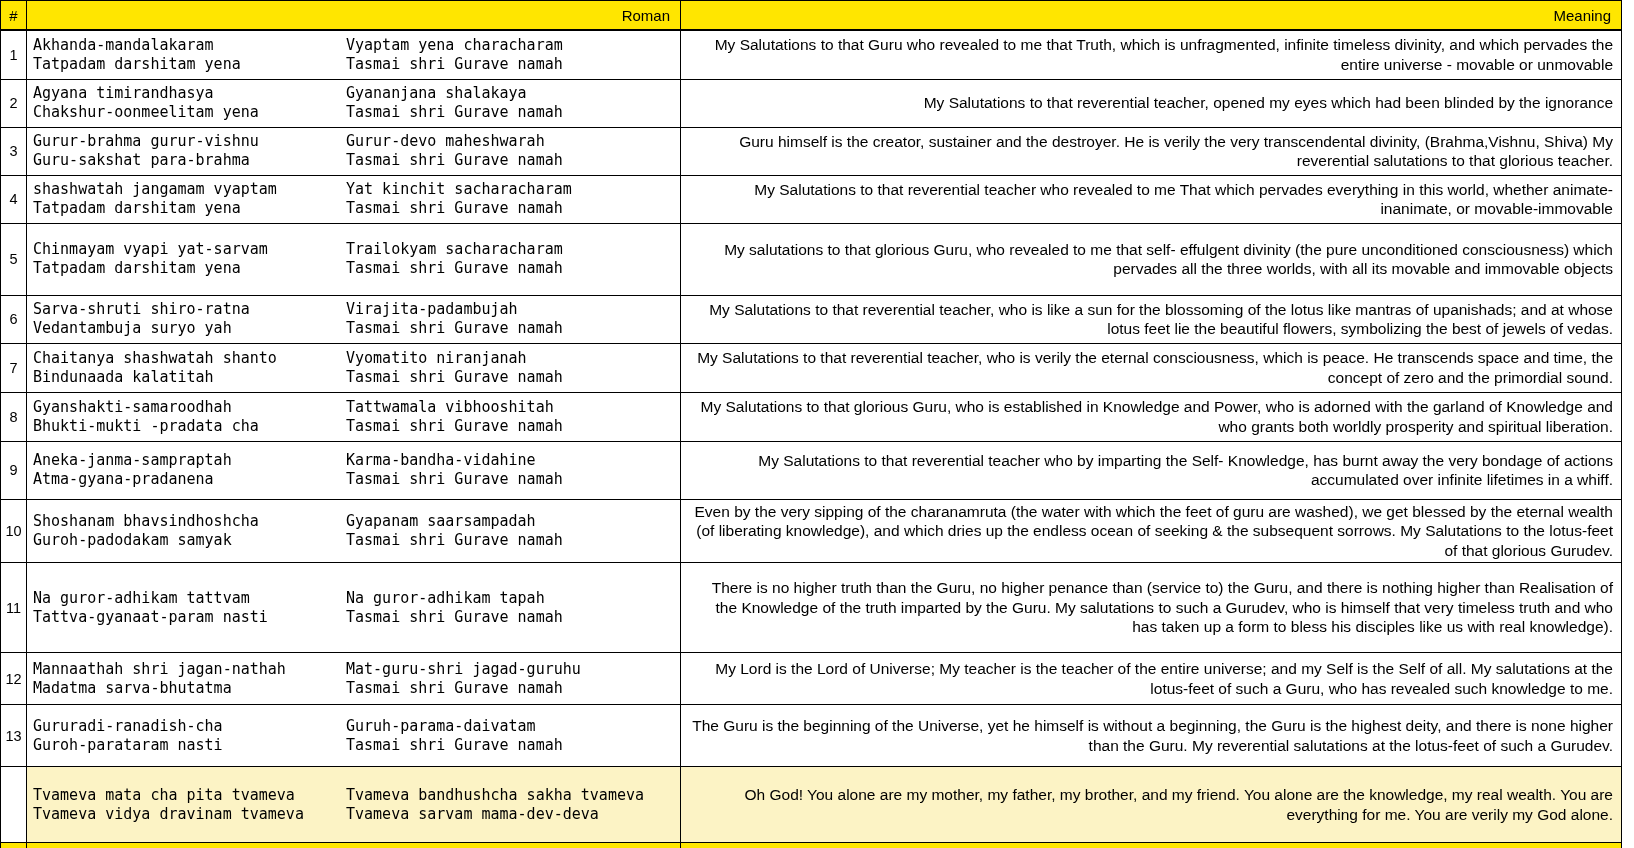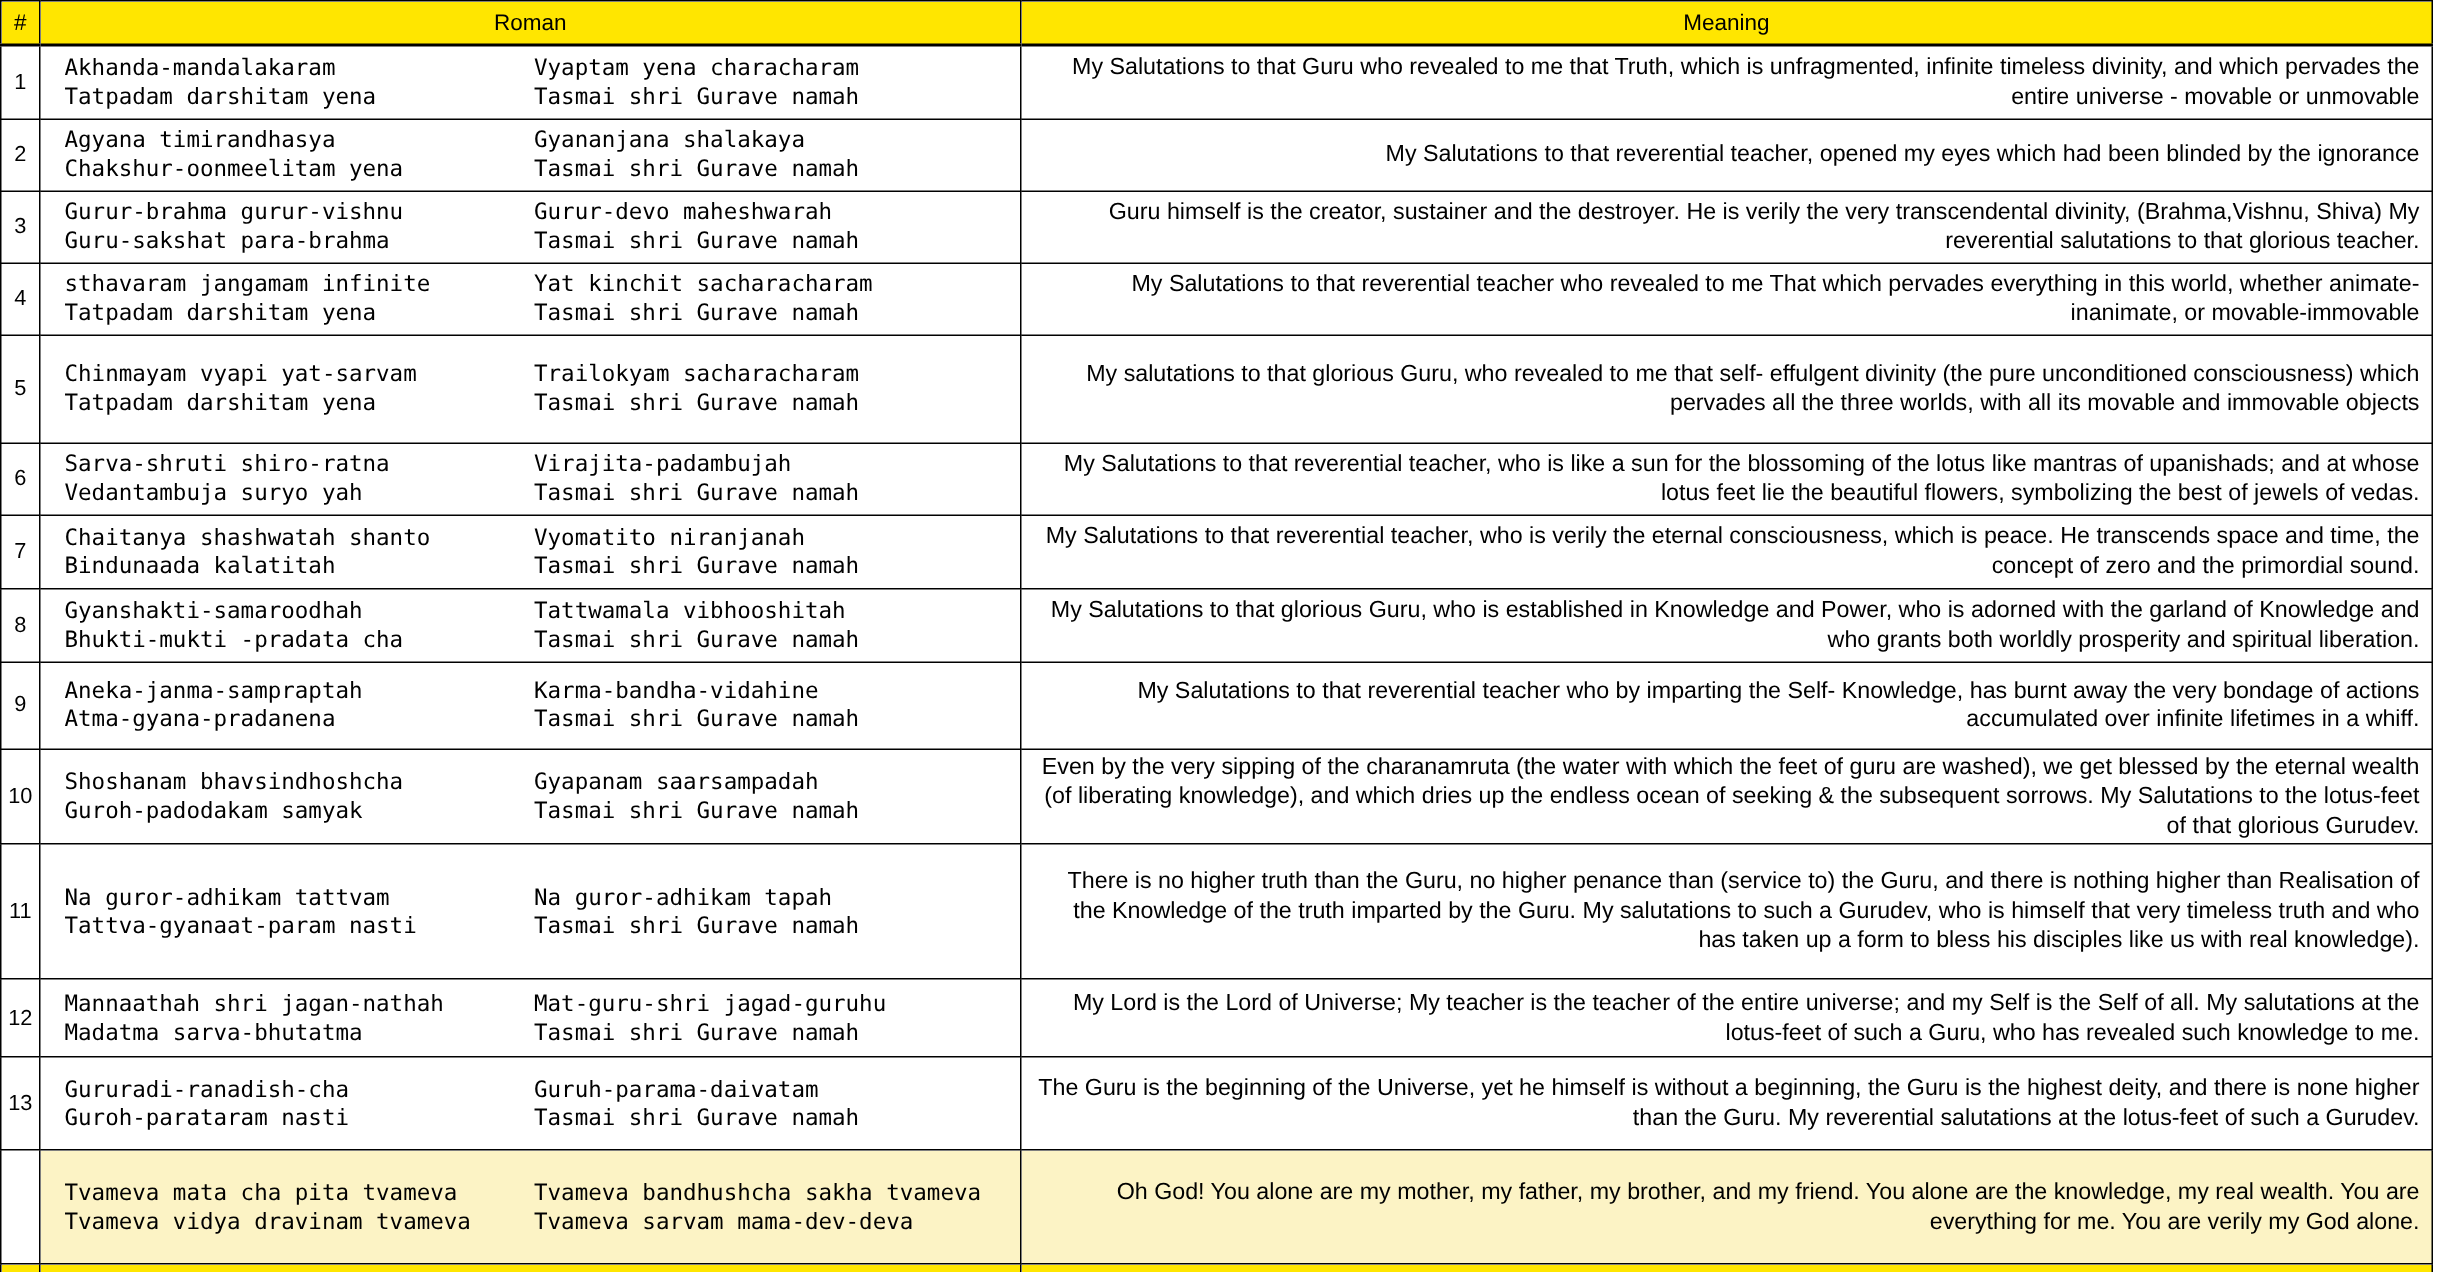--- a/index.html
+++ b/index.html
@@ -24,33 +24,33 @@
   col.c-roman{width:654px;}
   th,td{
     border:1px solid var(--border);
     vertical-align:middle;
     overflow:hidden;
   }
   thead th{
     background:var(--header-bg);
     font-weight:normal;
     font-size:15px;
-    text-align:center;
+    text-align:right;
     padding:2px 10px;
     border-bottom:2px solid var(--border);
     height:24px;
   }
   thead th.h-num{text-align:center;padding:2px 2px;}
   td.num{
     text-align:center;
     font-size:14.5px;
     padding:0;
   }
   td.roman{
-    padding:2px 4px 2px 16px;
+    padding:2px 4px 2px 6px;
     font-family:"DejaVu Sans Mono","Liberation Mono",monospace;
     font-size:15px;
     line-height:19px;
     white-space:nowrap;
   }
   .roman-wrap{display:flex;align-items:center;}
   .roman-half{display:block;}
   .roman-half.first{width:313px;flex:0 0 313px;}
   td.meaning{
     padding:2px 8px 2px 7px;
@@ -131,21 +131,21 @@
               </div>
             </div>
           </td>
           <td class="meaning">Guru himself is the creator, sustainer and the destroyer. He is verily the very transcendental divinity, (Brahma,Vishnu, Shiva) My reverential salutations to that glorious teacher.</td>
         </tr>
         <tr style="height: 48px;">
           <td class="num">4</td>
           <td class="roman">
             <div class="roman-wrap">
               <div class="roman-half first">
-                <div>sthavaram jangamam infinite</div>
+                <div>shashwatah jangamam vyaptam</div>
                 <div>Tatpadam darshitam yena</div>
               </div>
               <div class="roman-half">
                 <div>Yat kinchit sacharacharam</div>
                 <div>Tasmai shri Gurave namah</div>
               </div>
             </div>
           </td>
           <td class="meaning">My Salutations to that reverential teacher who revealed to me That which pervades everything in this world, whether animate-inanimate, or movable-immovable</td>
         </tr>

